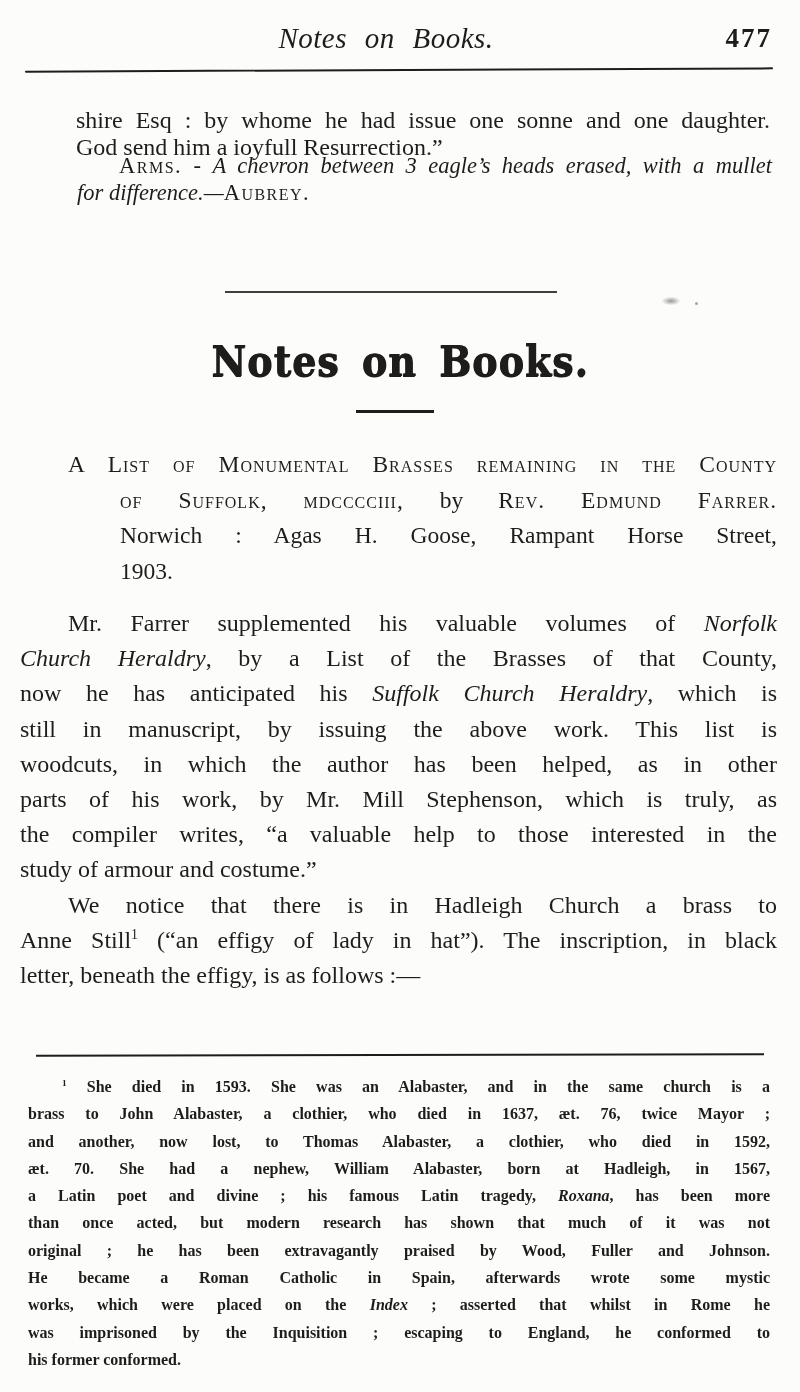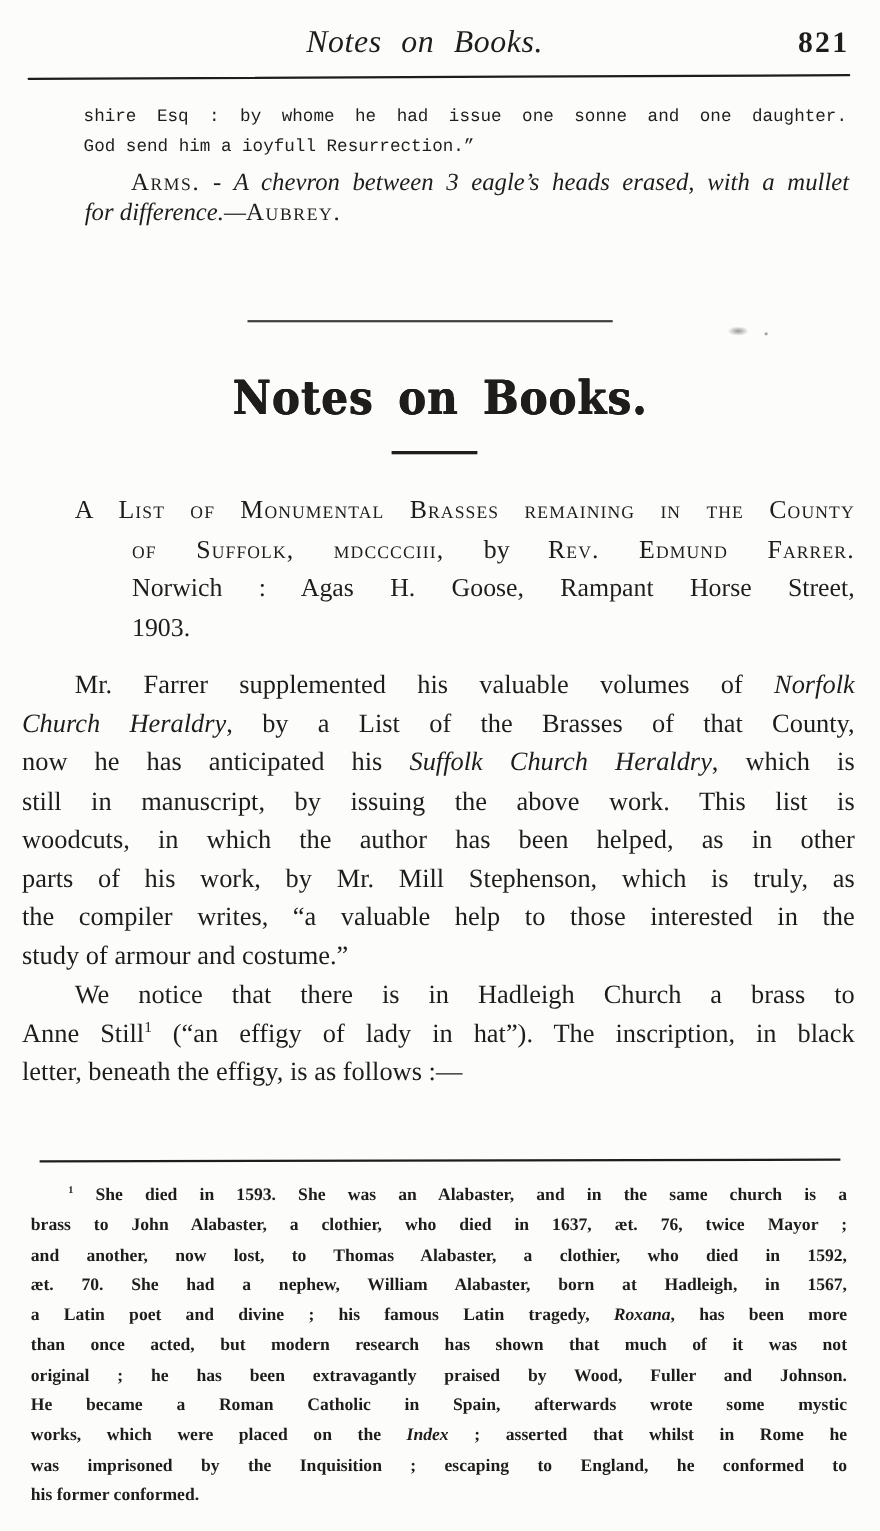--- a/index.html
+++ b/index.html
@@ -26,22 +26,22 @@
   .rh-page { position:absolute; right:28px; top:1px; font-size:27px; font-weight:bold; letter-spacing:2px; }
 
   
   .rule { position:absolute; background:var(--ink); }
   #rule-top      { top:69px;  left:25px;  width:748px; height:2.4px; transform:rotate(-0.25deg); border-radius:2px; }
   #rule-divider  { top:291px; left:225px; width:332px; height:1.8px; opacity:0.85; }
   #rule-small    { top:410px; left:356px; width:78px;  height:2.6px; }
   #rule-footnote { top:1054px; left:36px; width:728px; height:2.2px; transform:rotate(-0.12deg); }
 
   
-  .carryover { position:absolute; top:93px; left:76px; width:694px;
-               font-size:16px; line-height:26.5px;font-family:Liberation Mono, monospace; }
+  .carryover { position:absolute; top:107px; left:76px; width:694px;
+               font-size:24px; line-height:26.5px; }
   .arms { position:absolute; top:152px; left:77px; width:695px;
           font-size:22.5px; line-height:27px; }
   .arms .line:first-child { padding-left:42px; }
   .arms .sc { letter-spacing:1.5px; }
 
   
   .gothic-title {
     position:absolute; top:336px; left:0; right:0; text-align:center;
     font-family:"DejaVu Serif", serif; font-weight:bold; font-size:38px;
     transform:scaleY(1.12); transform-origin:top center;
@@ -73,21 +73,21 @@
   .smudge-dot { position:absolute; top:302px; left:695px; width:3px; height:3px;
                 border-radius:50%; background:rgba(80,80,80,0.5); }
 </style>
 </head>
 <body>
 
 <div id="page">
 
   <div class="running-header">
     <div class="rh-title">Notes on Books.</div>
-    <div class="rh-page">821</div>
+    <div class="rh-page">477</div>
   </div>
 
   <div class="rule" id="rule-top"></div>
 
   <div class="carryover">
       <div class="line"><span>shire Esq : by whome he had issue one sonne and one daughter.</span></div>
       <div class="line last"><span>God send him a ioyfull Resurrection.”</span></div>
     </div>
 
   <div class="arms">

